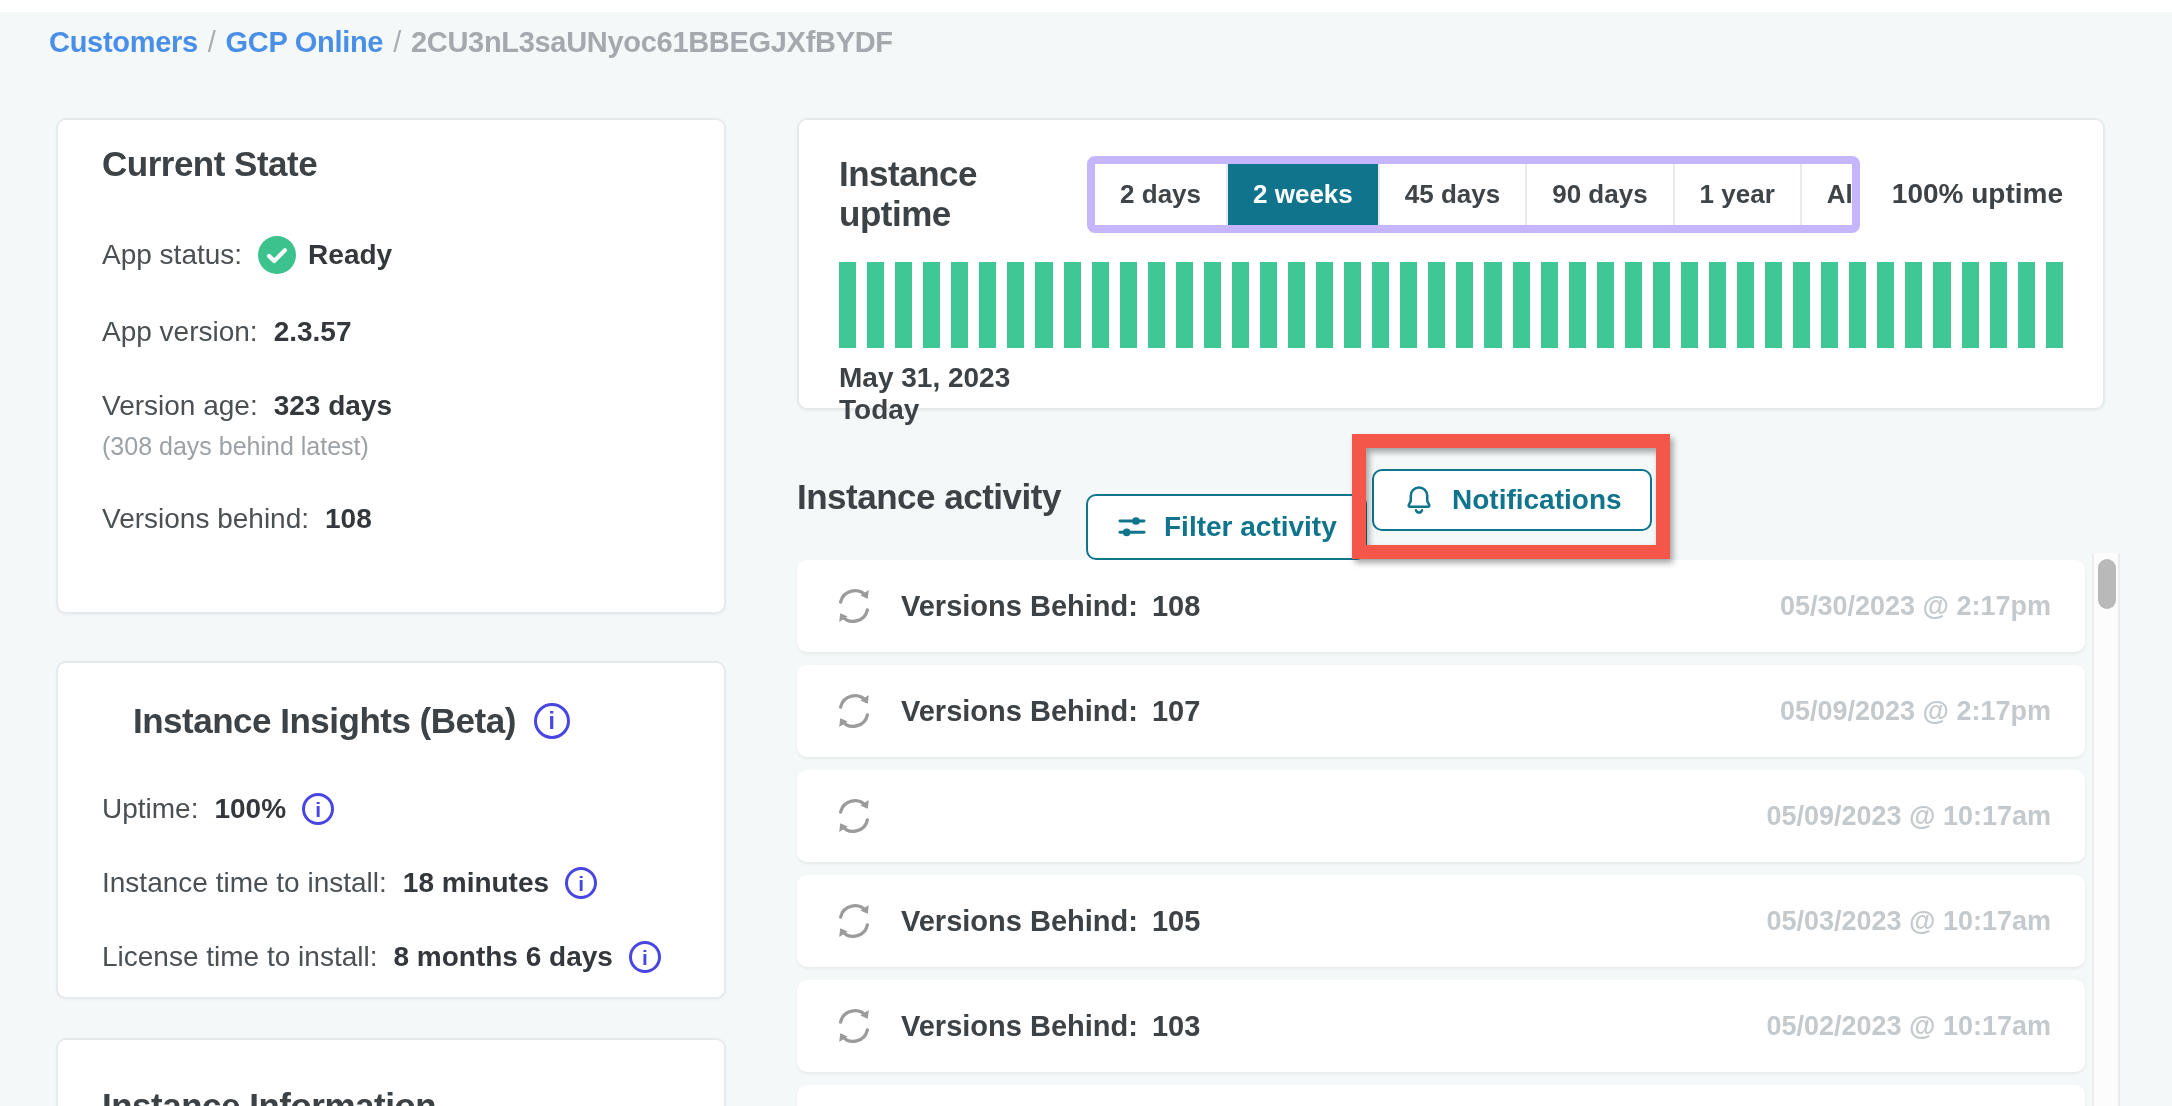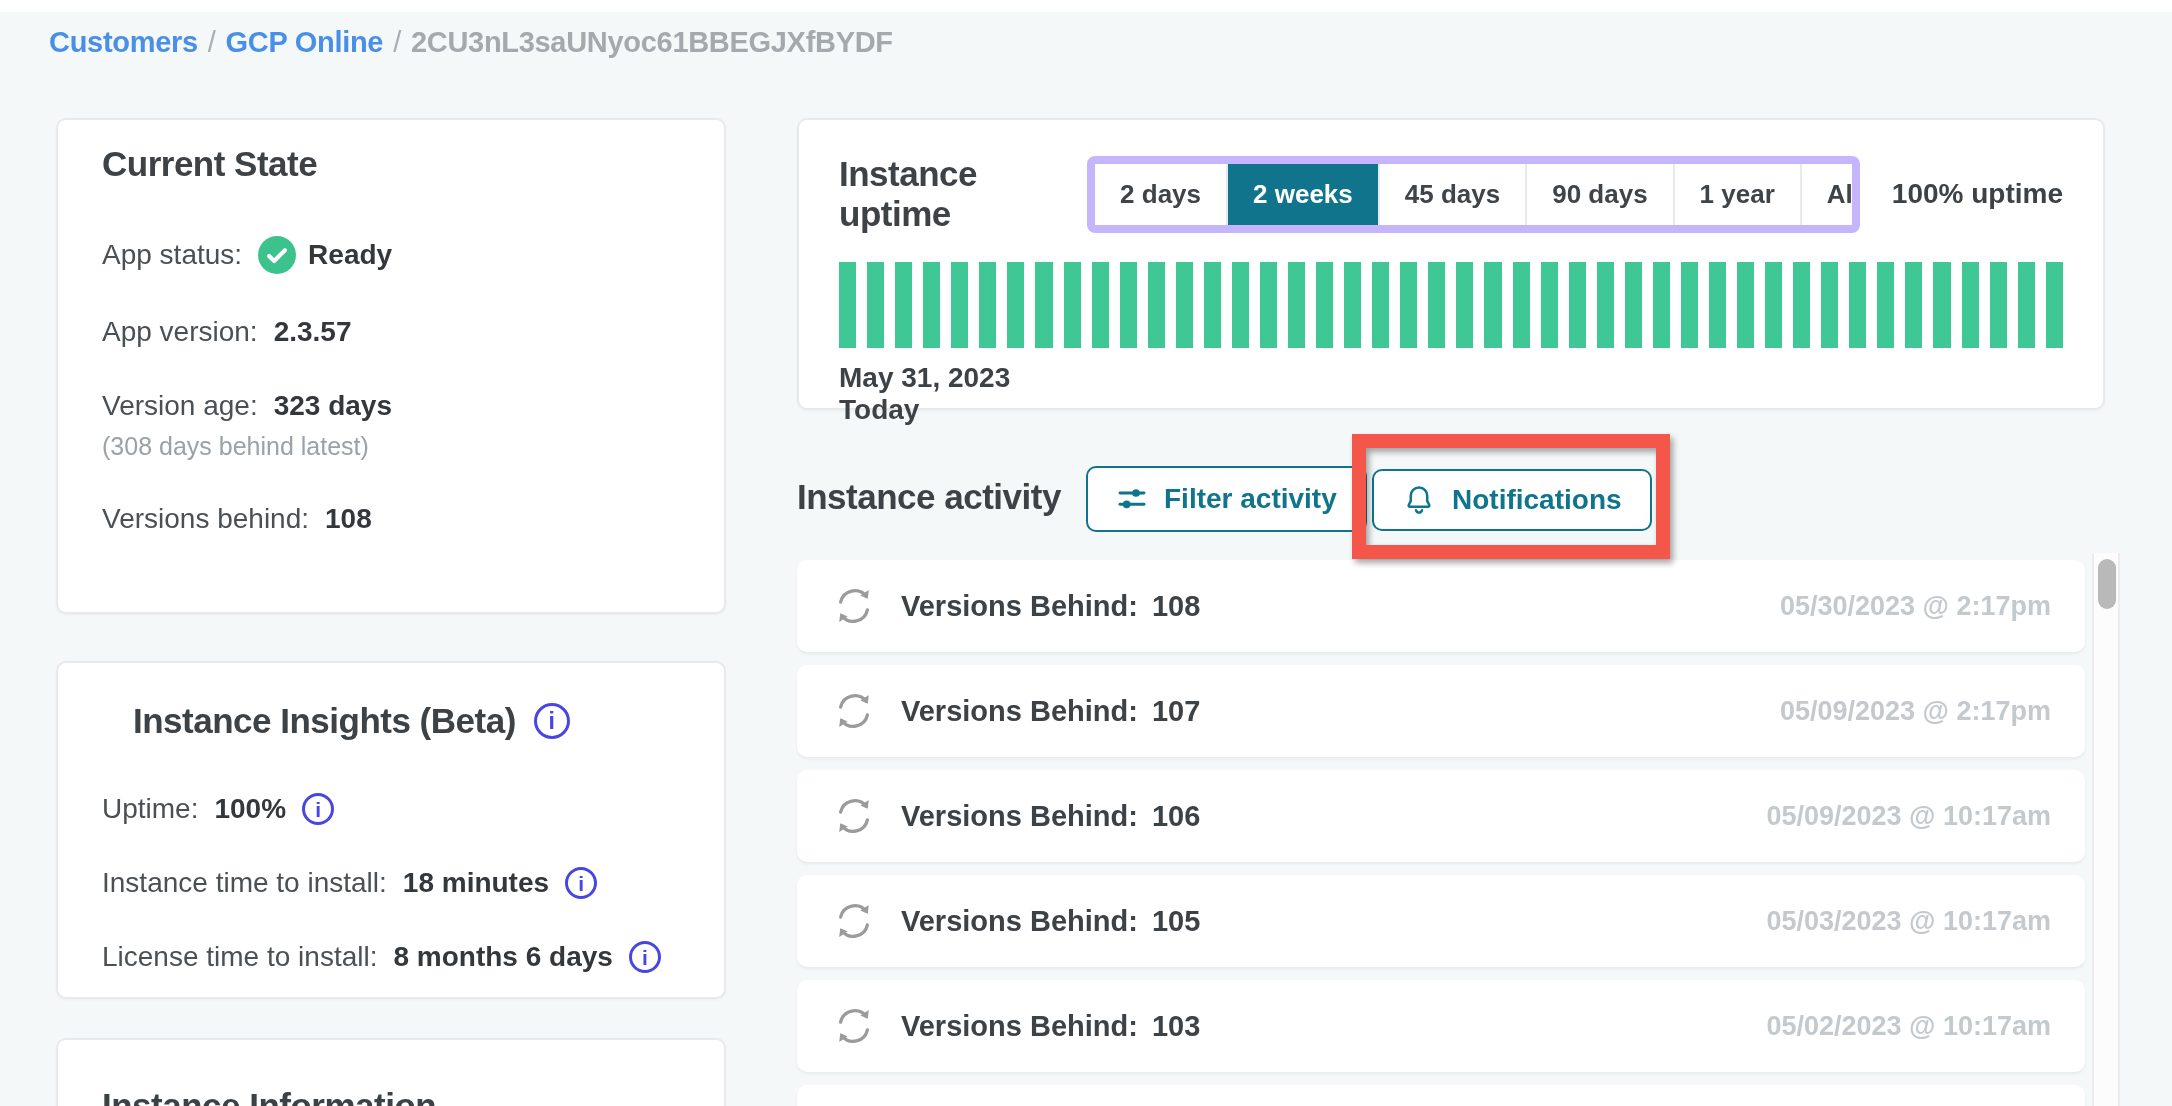--- a/index.html
+++ b/index.html
@@ -51,21 +51,21 @@
   .uptime-summary { font-size:28px; font-weight:700; margin-left:32px; color:#3d4246; white-space:nowrap; }
   .bars { display:flex; align-items:flex-end; gap:11px; height:86px; margin-top:28px; }
   .bar { flex:1; background:#3fc895; }
   .uptime-x { display:flex; justify-content:space-between; margin-top:14px; font-size:28px; font-weight:700; color:#3d4246;flex-direction:column; }
 
   
   #activity-heading { position:absolute; left:797px; top:477px; font-size:35px; font-weight:700; letter-spacing:-0.5px; color:#3d4246; }
   .pill-btn { position:absolute; display:flex; align-items:center; gap:16px; padding:0 28px;
     background:#fff; border:2px solid #10758c; border-radius:10px; color:#10758c;
     font-size:28px; font-weight:700; cursor:pointer; }
-  #filter-btn { left:1086px; top:466px; height:66px;text-align:right; }
+  #filter-btn { left:1086px; top:494px; height:66px;text-align:right; }
   #notif-btn  { left:1372px; top:469px; height:62px; }
   #annotation { position:absolute; left:1352px; top:434px; width:318px; height:125px;
     border:14px solid #f4564a; z-index:10; filter:drop-shadow(3px 4px 3px rgba(0,0,0,.35)); pointer-events:none; }
 
   
   #activity-list { position:absolute; left:797px; top:560px; width:1288px; }
   .activity-row { height:92px; background:#fff; border-radius:10px; box-shadow:0 2px 3px rgba(0,0,0,.06);
     display:flex; align-items:center; padding:0 34px; margin-bottom:13px; }
   .sync-icon { width:46px; height:46px; margin-right:24px; flex:none; }
   .activity-text { font-size:29px; font-weight:700; color:#3d4246; }
@@ -256,23 +256,20 @@
       <span class="activity-time">05/09/2023 @ 2:17pm</span>
     </div>
 
     <div class="activity-row">
       <svg class="sync-icon" viewBox="0 0 24 24" fill="none">
         <path d="M5 10a7.6 7.6 0 0 1 13.4-3.1" stroke="#9b9b9b" stroke-width="1.7" stroke-linecap="round"></path>
         <polygon points="19.7,3.6 19.2,8.2 15.3,6.5" fill="#9b9b9b"></polygon>
         <path d="M19 14a7.6 7.6 0 0 1-13.4 3.1" stroke="#9b9b9b" stroke-width="1.7" stroke-linecap="round"></path>
         <polygon points="4.3,20.4 4.8,15.8 8.7,17.5" fill="#9b9b9b"></polygon>
       </svg>
-      <span class="activity-text">
-        <span class="lbl">Versions Behind:</span><span class="val">106</span>
-      </span>
       <span class="activity-time">05/09/2023 @ 10:17am</span>
     </div>
 
     <div class="activity-row">
       <svg class="sync-icon" viewBox="0 0 24 24" fill="none">
         <path d="M5 10a7.6 7.6 0 0 1 13.4-3.1" stroke="#9b9b9b" stroke-width="1.7" stroke-linecap="round"></path>
         <polygon points="19.7,3.6 19.2,8.2 15.3,6.5" fill="#9b9b9b"></polygon>
         <path d="M19 14a7.6 7.6 0 0 1-13.4 3.1" stroke="#9b9b9b" stroke-width="1.7" stroke-linecap="round"></path>
         <polygon points="4.3,20.4 4.8,15.8 8.7,17.5" fill="#9b9b9b"></polygon>
       </svg>

